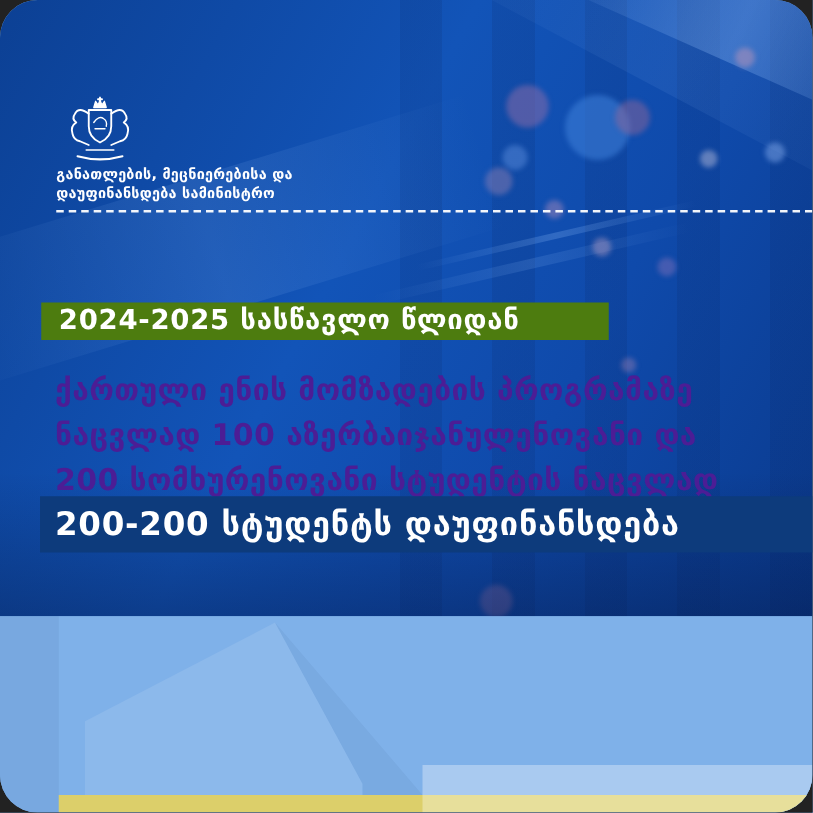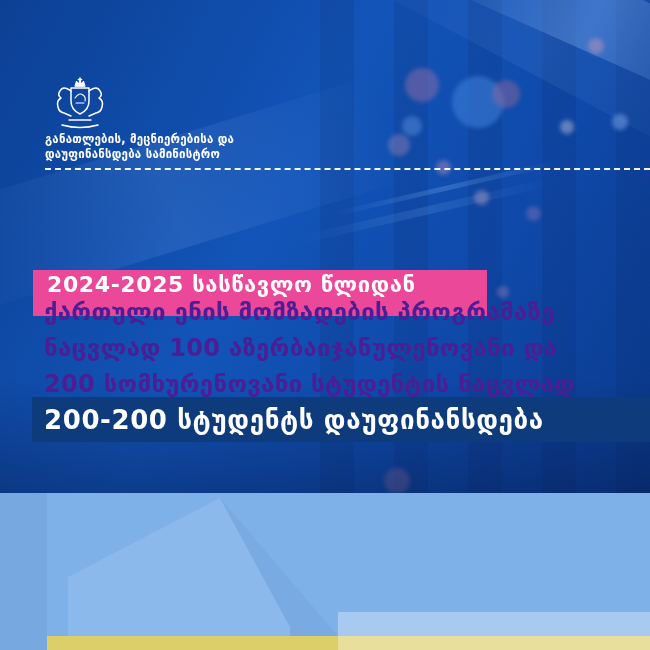--- a/index.html
+++ b/index.html
@@ -1,19 +1,20 @@
 <!DOCTYPE html>
 <html><head>
 <meta charset="utf-8">
 <style>
   html,body { margin:0; padding:0; background:#222; }
   #canvas {
     position:relative; width:650px; height:650px; overflow:hidden;
     font-family:"DejaVu Sans","Liberation Sans",sans-serif;
     background:#7fb1e9;
+    border-radius:30px;
   }
   
   .top-section {
     position:absolute; left:0; top:0; width:650px; height:493px;
     background:linear-gradient(118deg,#0c4094 0%,#1254b8 42%,#0f4aab 68%,#0a3a8d 100%);
   }
   .v-stripes {
     position:absolute; right:0; top:0; width:330px; height:493px;
     background:repeating-linear-gradient(90deg, rgba(9,28,78,.12) 0 34px, rgba(9,28,78,0) 34px 74px);
   }
@@ -36,25 +37,24 @@
     position:absolute; left:45px; top:132px; color:#fff; font-weight:bold;
     font-size:11.5px; line-height:15px; letter-spacing:.2px;
   }
   .dashed-rule {
     position:absolute; left:45px; right:0; top:168px; height:0;
     border-top:2px dashed rgba(255,255,255,.95);
   }
 
   
   .kicker {
-    position:absolute; left:33px; top:242px; height:46px; min-width:454px;
-    box-sizing:border-box; padding:0 14px; background:#ec4899;
+    position:absolute; left:33px; top:242px; height:30px; min-width:454px;
+    box-sizing:border-box; padding:0 14px; background:#4d7c0f;
     color:#fff; font-weight:bold; font-size:22px; line-height:30px; letter-spacing:.6px;
     white-space:nowrap;
-    margin-top:28px;
   }
   .body-lines {
     position:absolute; left:44px; top:294px; color:#4c1d95; font-weight:bold;
     font-size:24px; line-height:36px; letter-spacing:.3px; white-space:nowrap;
   }
   .highlight-band {
     position:absolute; left:32px; top:397px; width:624px; height:45px;
     background:#0d3b7c; display:flex; align-items:center; padding-left:12px;
     box-sizing:border-box; color:#fff; font-weight:bold; font-size:26px;
     letter-spacing:.6px; white-space:nowrap;

